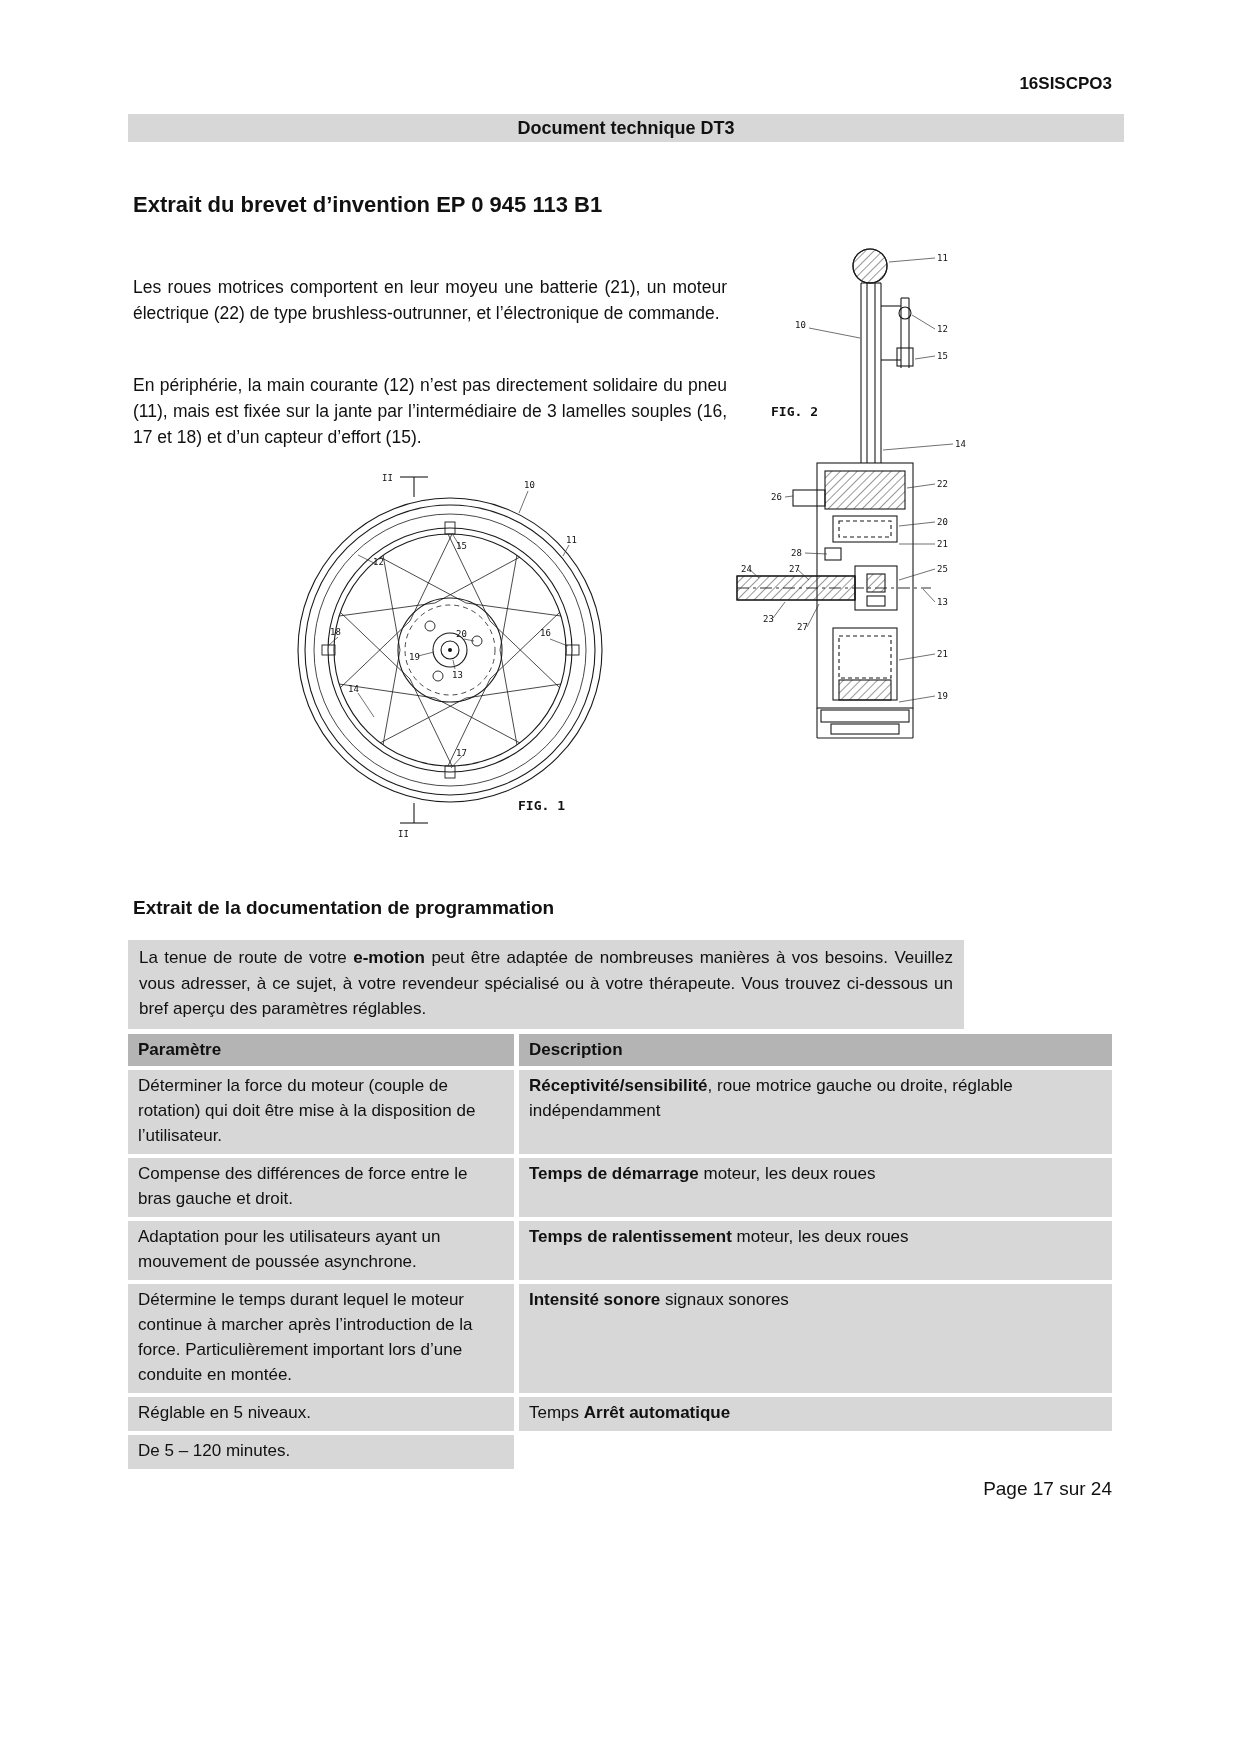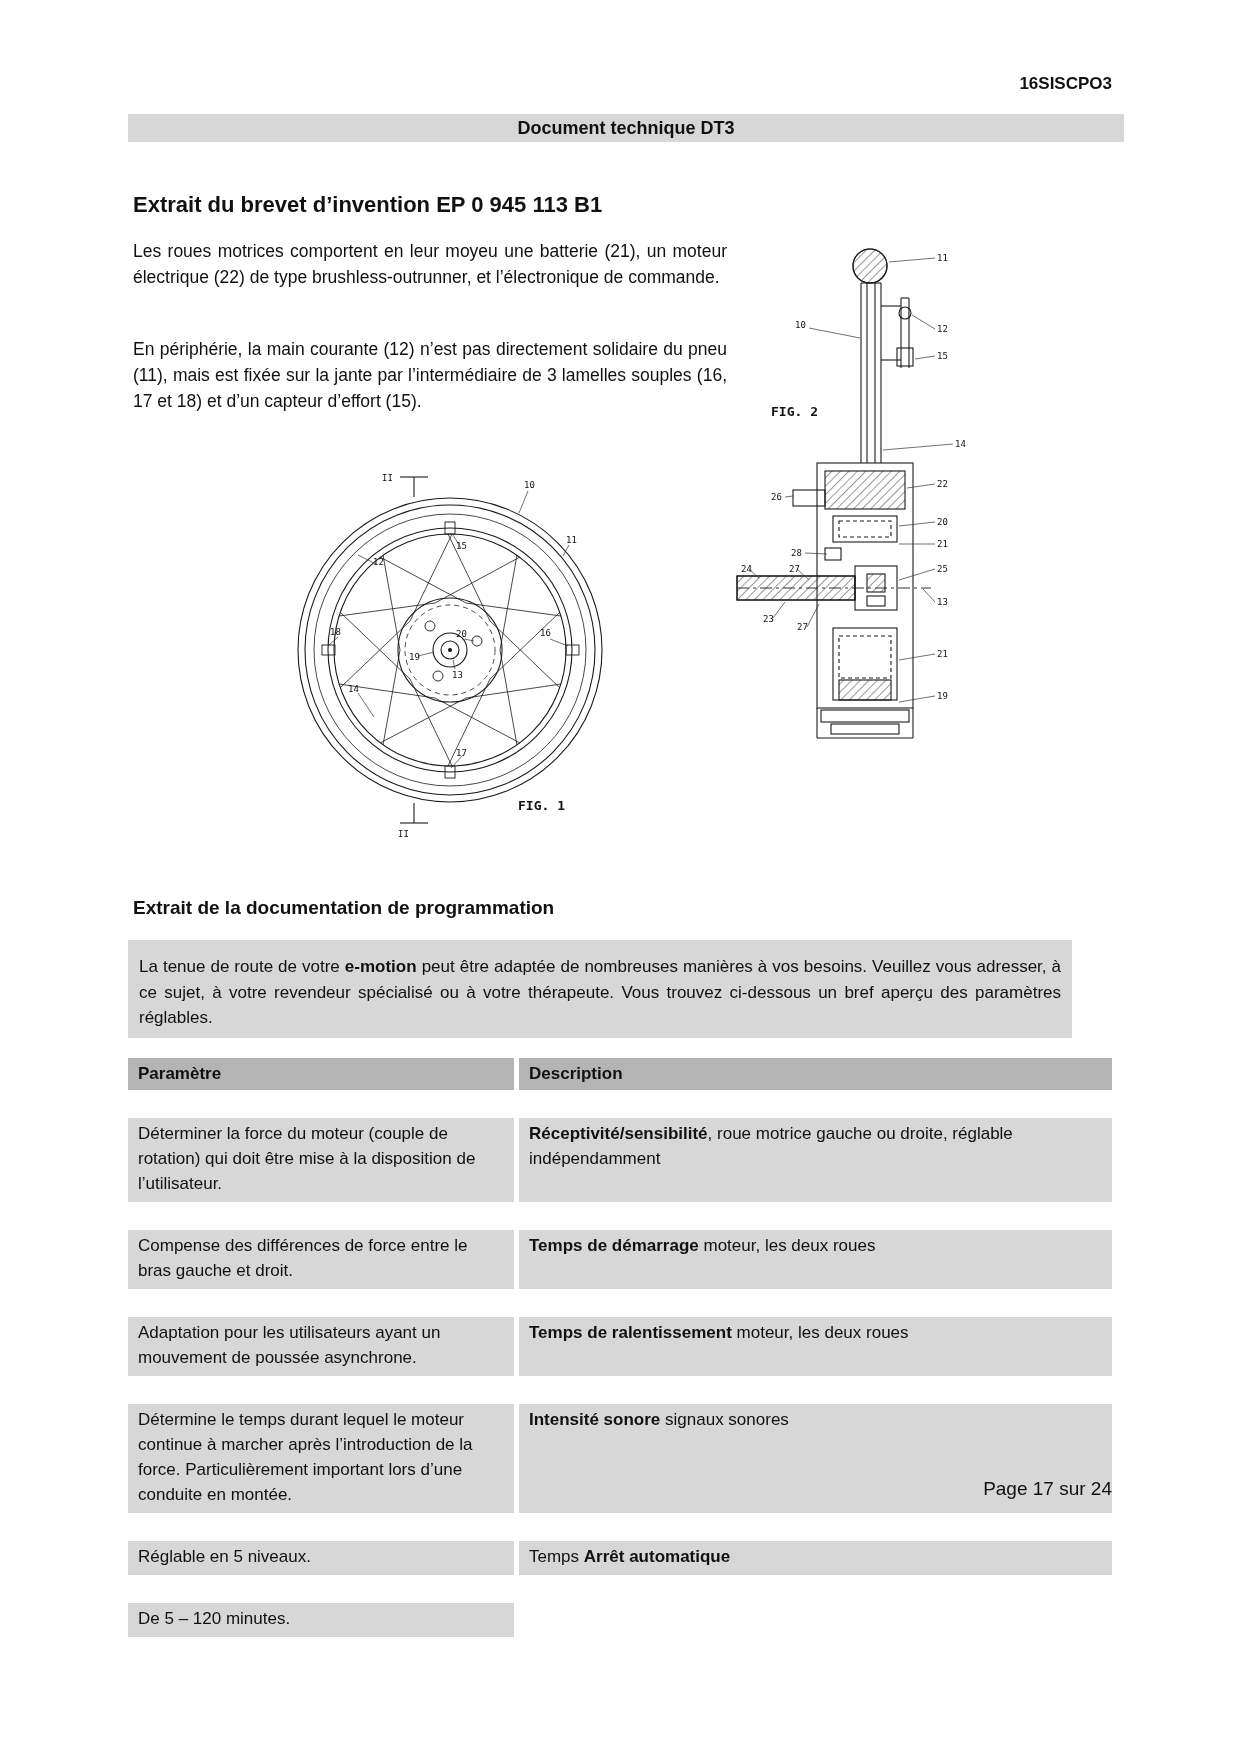--- a/index.html
+++ b/index.html
@@ -3,31 +3,31 @@
 <meta charset="utf-8">
 <style>
   * { margin:0; padding:0; box-sizing:border-box; }
   html,body { background:#ffffff; }
   body { font-family:"Liberation Sans", sans-serif; color:#111; }
   .page { position:relative; width:1240px; height:1754px; margin:0 auto; background:#fff; overflow:hidden; }
   .doc-ref { position:absolute; top:74px; left:0; width:1112px; text-align:right; font-size:17px; font-weight:bold;padding-left:42px; }
   .banner { position:absolute; top:114px; left:128px; width:996px; height:28px; background:var(--gray-fill,#d7d7d7);
             text-align:center; font-size:18px; font-weight:bold; line-height:28px; }
   .h-patent { position:absolute; top:192px; left:133px; font-size:22px; font-weight:bold; }
-  .para { position:absolute; left:133px; width:594px; font-size:17.5px; line-height:26px; text-align:justify; }
+  .para { position:absolute; left:133px; width:594px; font-size:17.5px; line-height:26px; text-align:justify;margin-top:36px; }
   .para-1 { top:238px; }
   .para-2 { top:336px; }
   .fig2-wrap { position:absolute; left:735px; top:228px; }
   .fig1-wrap { position:absolute; left:278px; top:455px; }
   .h-prog { position:absolute; top:897px; left:133px; font-size:19px; font-weight:bold; }
-  .intro { position:absolute; top:940px; left:128px; width:944px; background:var(--gray-fill,#d7d7d7);
-           padding:14px 11px 7px; font-size:17px; line-height:25.5px; text-align:justify; }
+  .intro { position:absolute; top:940px; left:128px; width:836px; background:var(--gray-fill,#d7d7d7);
+           padding:5px 11px 7px; font-size:17px; line-height:25.5px; text-align:justify; }
   .ptable { position:absolute; top:1034px; left:128px; width:984px; display:grid;
             grid-template-columns:386px 1fr; gap:4px 5px; font-size:17px; line-height:25px; }
-  .cell { background:var(--gray-fill,#d7d7d7); padding:3px 10px 6px;margin-top:24px; }
+  .cell { background:var(--gray-fill,#d7d7d7); padding:3px 10px 6px; }
   .cell.head { background:var(--header-fill,#b4b4b4); font-weight:bold; padding:3px 10px 4px; }
   .footer { position:absolute; top:1478px; left:0; width:1112px; text-align:right; font-size:19px; }
   svg text { font-family:"DejaVu Sans Mono", monospace; }
 </style>
 </head>
 <body>
 
 <div class="page">
 
   <div class="doc-ref">16SISCPO3</div>

